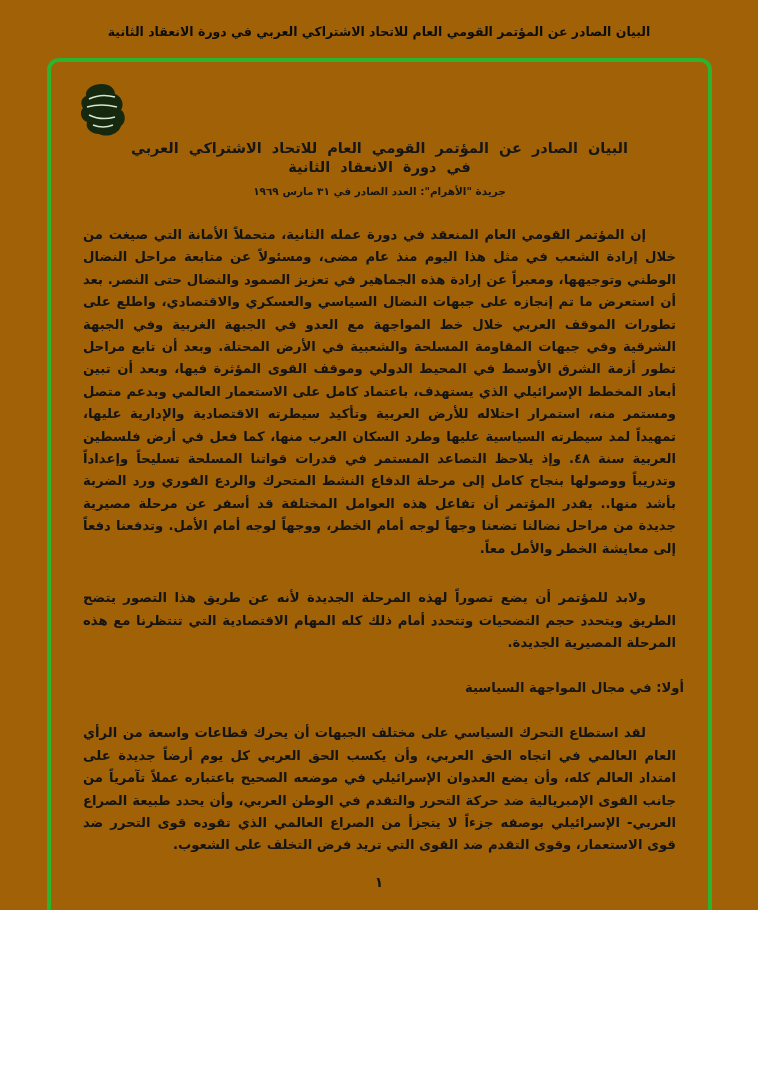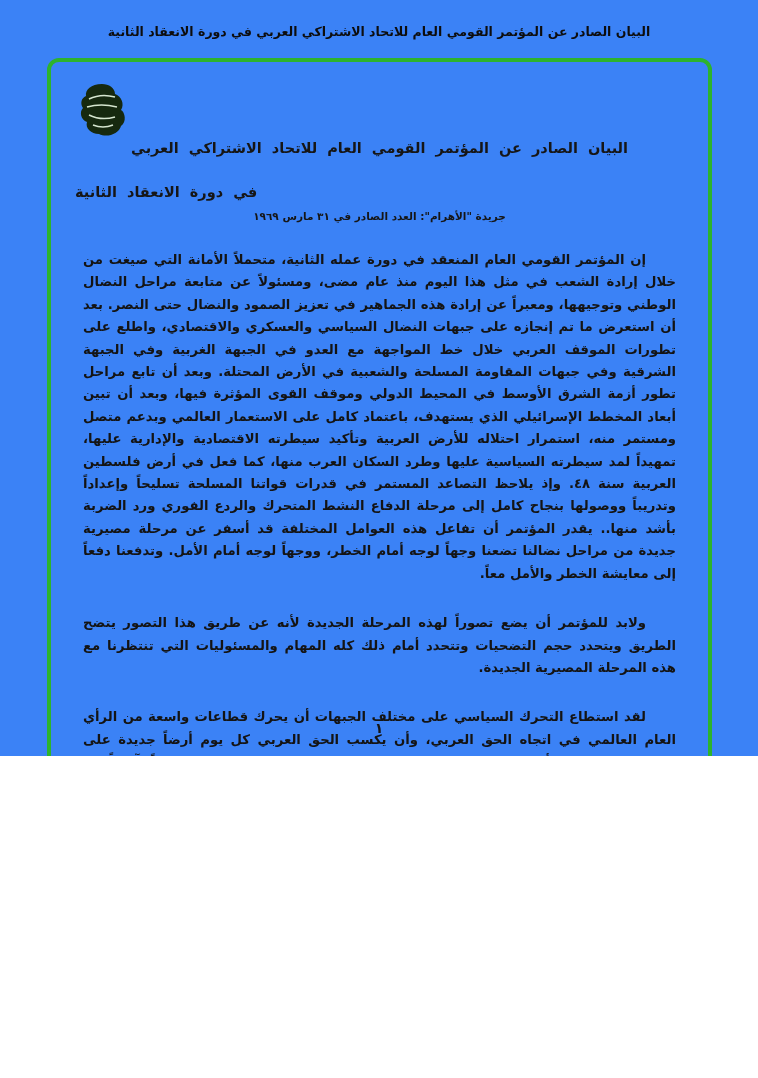--- a/index.html
+++ b/index.html
@@ -3,22 +3,22 @@
 <meta charset="utf-8">
 <style>
   :root{
     --frame-green:#2db32d;
     --emblem-dark:#16290f;
     --text-ink:#161616;
   }
   html,body{margin:0;padding:0;background:#ffffff;}
   .page{
     position:relative;
-    width:758px;height:756px;
-    background:#3b82f6;
+    width:758px;height:910px;
+    background:#a16207;
     font-family:"DejaVu Sans",sans-serif;
     direction:rtl;
     color:var(--text-ink);
     overflow:hidden;
   }
   .top-header{
     position:absolute;top:24px;left:0;right:0;
     text-align:center;
     font-size:12.5px;font-weight:bold;
     color:#0d0d0d;
@@ -35,22 +35,22 @@
     position:absolute;top:20px;left:26px;
     width:50px;height:58px;
   }
   .title-line1{
     margin-top:62px;
     text-align:center;
     font-size:14.5px;font-weight:bold;
     word-spacing:5px;
   }
   .title-line2{
-    margin-top:28px;
-    text-align:left;
+    margin-top:3px;
+    text-align:center;
     font-size:14.5px;font-weight:bold;
     word-spacing:5px;
   }
   .date-line{
     margin-top:26px;
     text-align:center;
     font-size:15.5px;font-weight:bold;
     word-spacing:10px;
   }
   .source-line{
@@ -103,22 +103,23 @@
 
     <div class="title-line1">البيان الصادر عن المؤتمر القومي العام للاتحاد الاشتراكي العربي</div>
 
     <div class="title-line2">في دورة الانعقاد الثانية</div>
 
 
     <div class="source-line">جريدة "الأهرام": العدد الصادر في ٣١ مارس ١٩٦٩</div>
 
     <p class="body-par">إن المؤتمر القومي العام المنعقد في دورة عمله الثانية، متحملاً الأمانة التي صيغت من خلال إرادة الشعب في مثل هذا اليوم منذ عام مضى، ومسئولاً عن متابعة مراحل النضال الوطني وتوجيهها، ومعبراً عن إرادة هذه الجماهير في تعزيز الصمود والنضال حتى النصر. بعد أن استعرض ما تم إنجازه على جبهات النضال السياسي والعسكري والاقتصادي، واطلع على تطورات الموقف العربي خلال خط المواجهة مع العدو في الجبهة الغربية وفي الجبهة الشرقية وفي جبهات المقاومة المسلحة والشعبية في الأرض المحتلة. وبعد أن تابع مراحل تطور أزمة الشرق الأوسط في المحيط الدولي وموقف القوى المؤثرة فيها، وبعد أن تبين أبعاد المخطط الإسرائيلي الذي يستهدف، باعتماد كامل على الاستعمار العالمي وبدعم متصل ومستمر منه، استمرار احتلاله للأرض العربية وتأكيد سيطرته الاقتصادية والإدارية عليها، تمهيداً لمد سيطرته السياسية عليها وطرد السكان العرب منها، كما فعل في أرض فلسطين العربية سنة ٤٨. وإذ يلاحظ التصاعد المستمر في قدرات قواتنا المسلحة تسليحاً وإعداداً وتدريباً ووصولها بنجاح كامل إلى مرحلة الدفاع النشط المتحرك والردع الفوري ورد الضربة بأشد منها.. يقدر المؤتمر أن تفاعل هذه العوامل المختلفة قد أسفر عن مرحلة مصيرية جديدة من مراحل نضالنا تضعنا وجهاً لوجه أمام الخطر، ووجهاً لوجه أمام الأمل. وتدفعنا دفعاً إلى معايشة الخطر والأمل معاً.</p>
 
-    <p class="body-par">ولابد للمؤتمر أن يضع تصوراً لهذه المرحلة الجديدة لأنه عن طريق هذا التصور يتضح الطريق ويتحدد حجم التضحيات وتتحدد أمام ذلك كله المهام والمسئوليات التي تنتظرنا مع هذه المرحلة المصيرية الجديدة.</p>
+    <p class="body-par">ولابد للمؤتمر أن يضع تصوراً لهذه المرحلة الجديدة لأنه عن طريق هذا التصور يتضح الطريق ويتحدد حجم التضحيات وتتحدد أمام ذلك كله المهام الاقتصادية التي تنتظرنا مع هذه المرحلة المصيرية الجديدة.</p>
 
+    <div class="section-heading">أولا: في مجال المواجهة السياسية</div>
 
     <p class="body-par">لقد استطاع التحرك السياسي على مختلف الجبهات أن يحرك قطاعات واسعة من الرأي العام العالمي في اتجاه الحق العربي، وأن يكسب الحق العربي كل يوم أرضاً جديدة على امتداد العالم كله، وأن يضع العدوان الإسرائيلي في موضعه الصحيح باعتباره عملاً تآمرياً من جانب القوى الإمبريالية ضد حركة التحرر والتقدم في الوطن العربي، وأن يحدد طبيعة الصراع العربي- الإسرائيلي بوصفه جزءاً لا يتجزأ من الصراع العالمي الذي تقوده قوى التحرر ضد قوى الاستعمار، وقوى التقدم ضد القوى التي تريد فرض التخلف على الشعوب.</p>
 
   </div>
 
   <div class="page-number">١</div>
 
 </div>
 
 </body></html>

